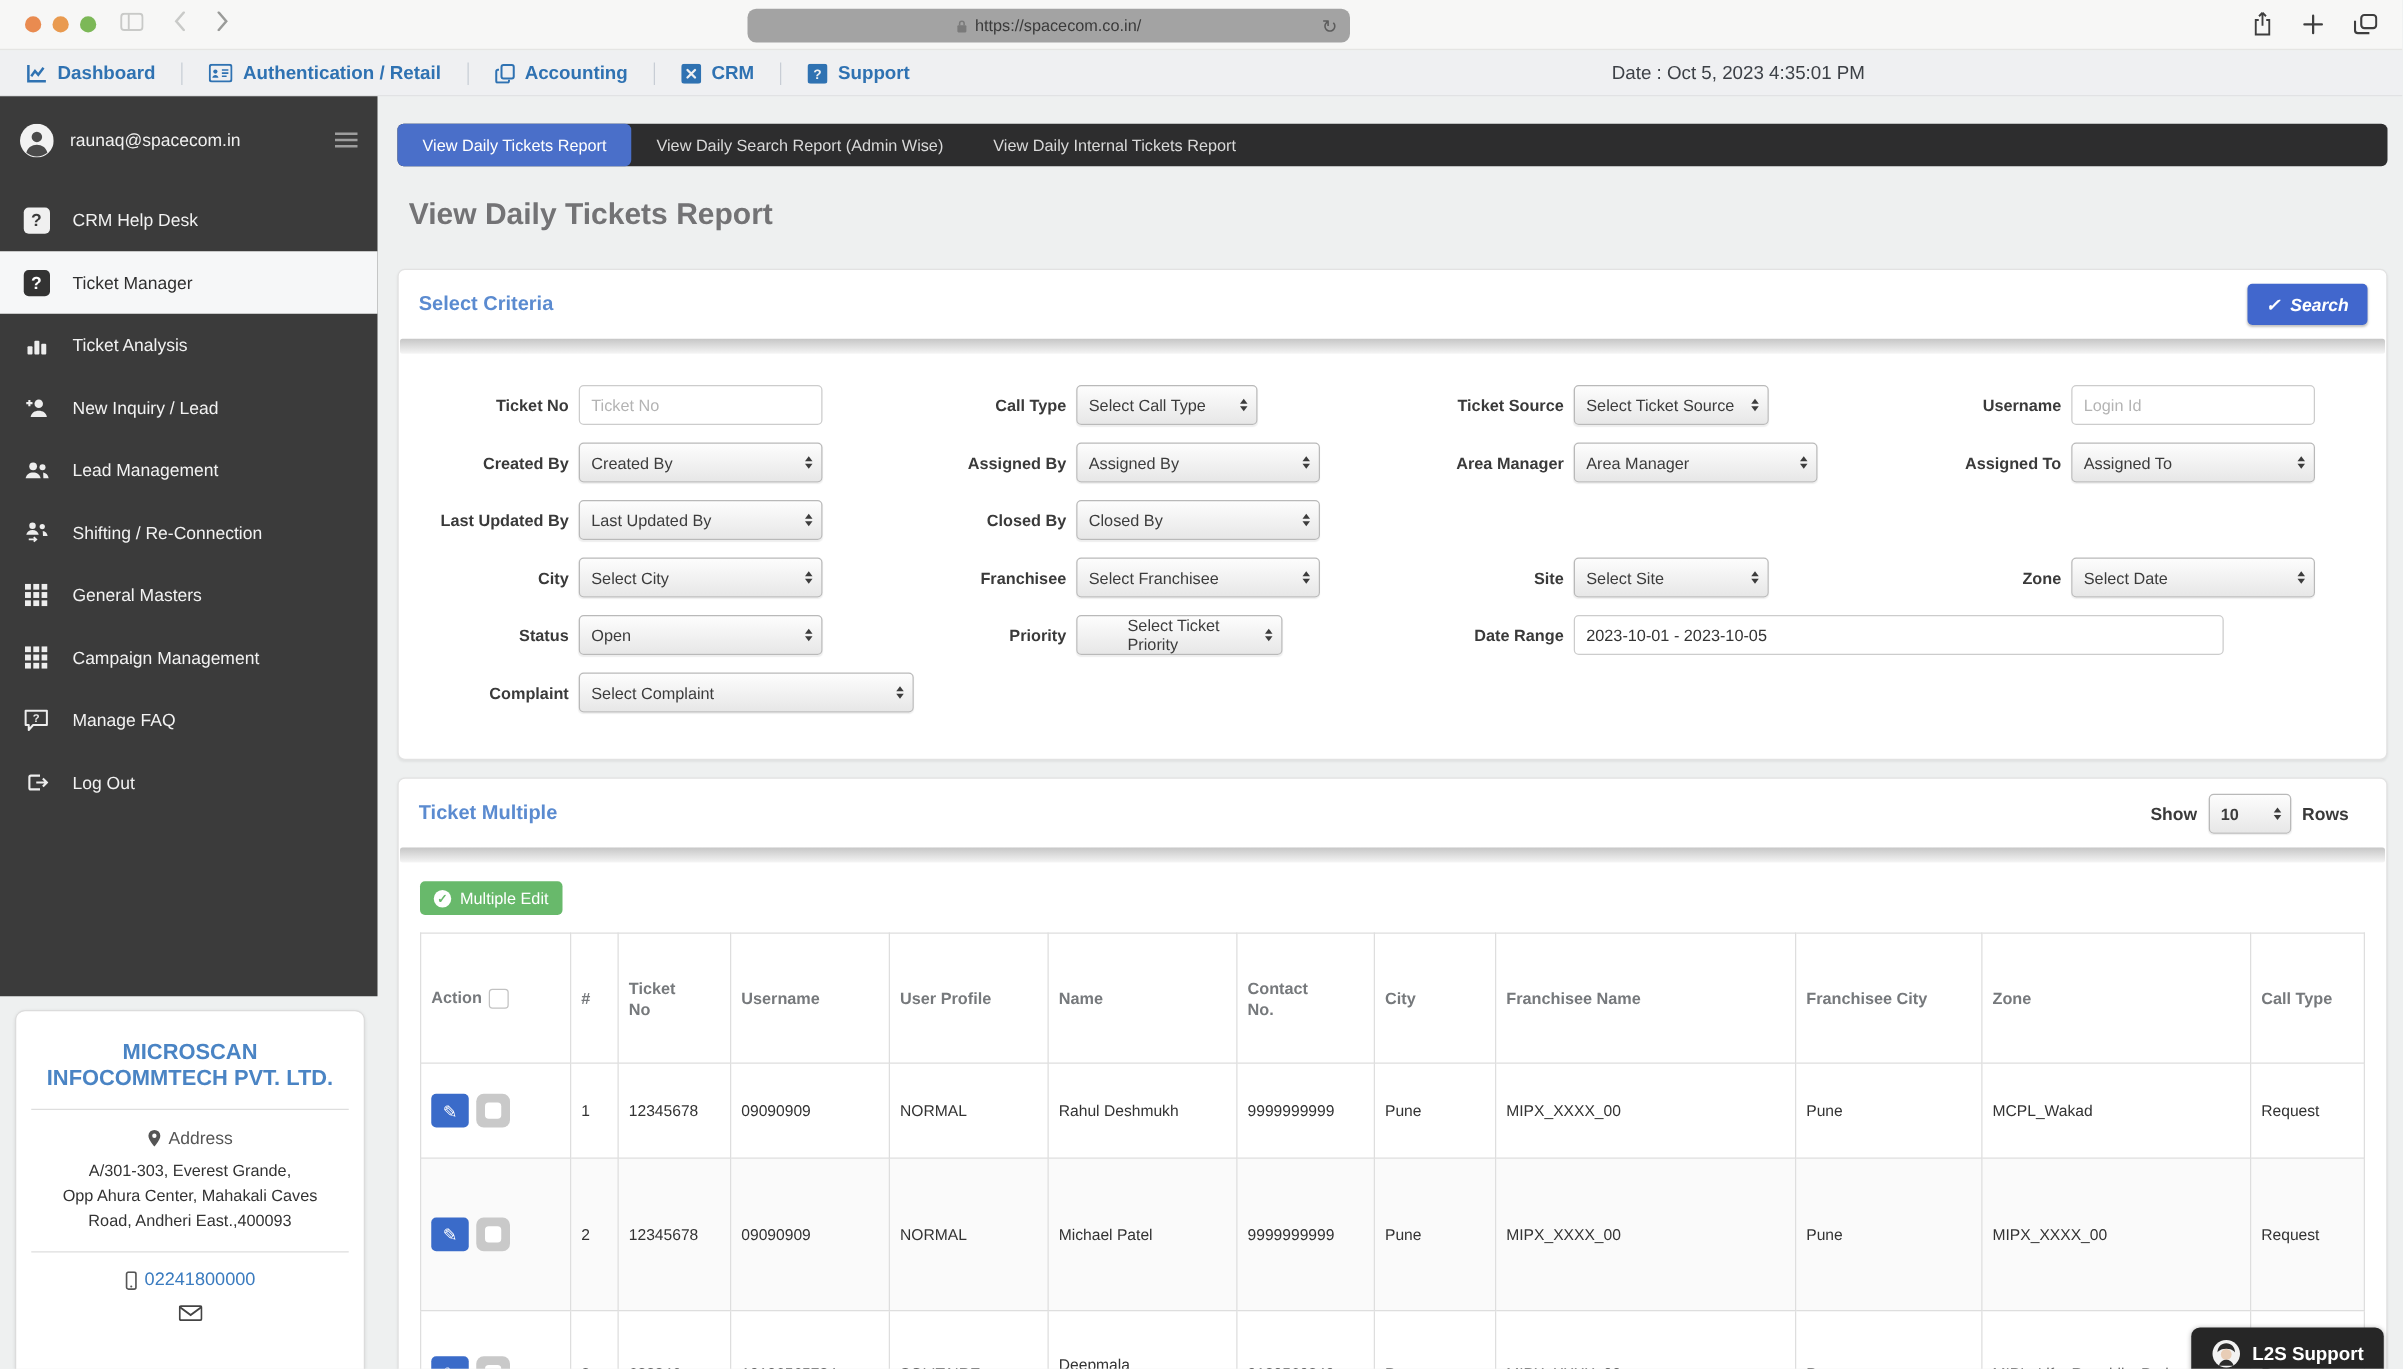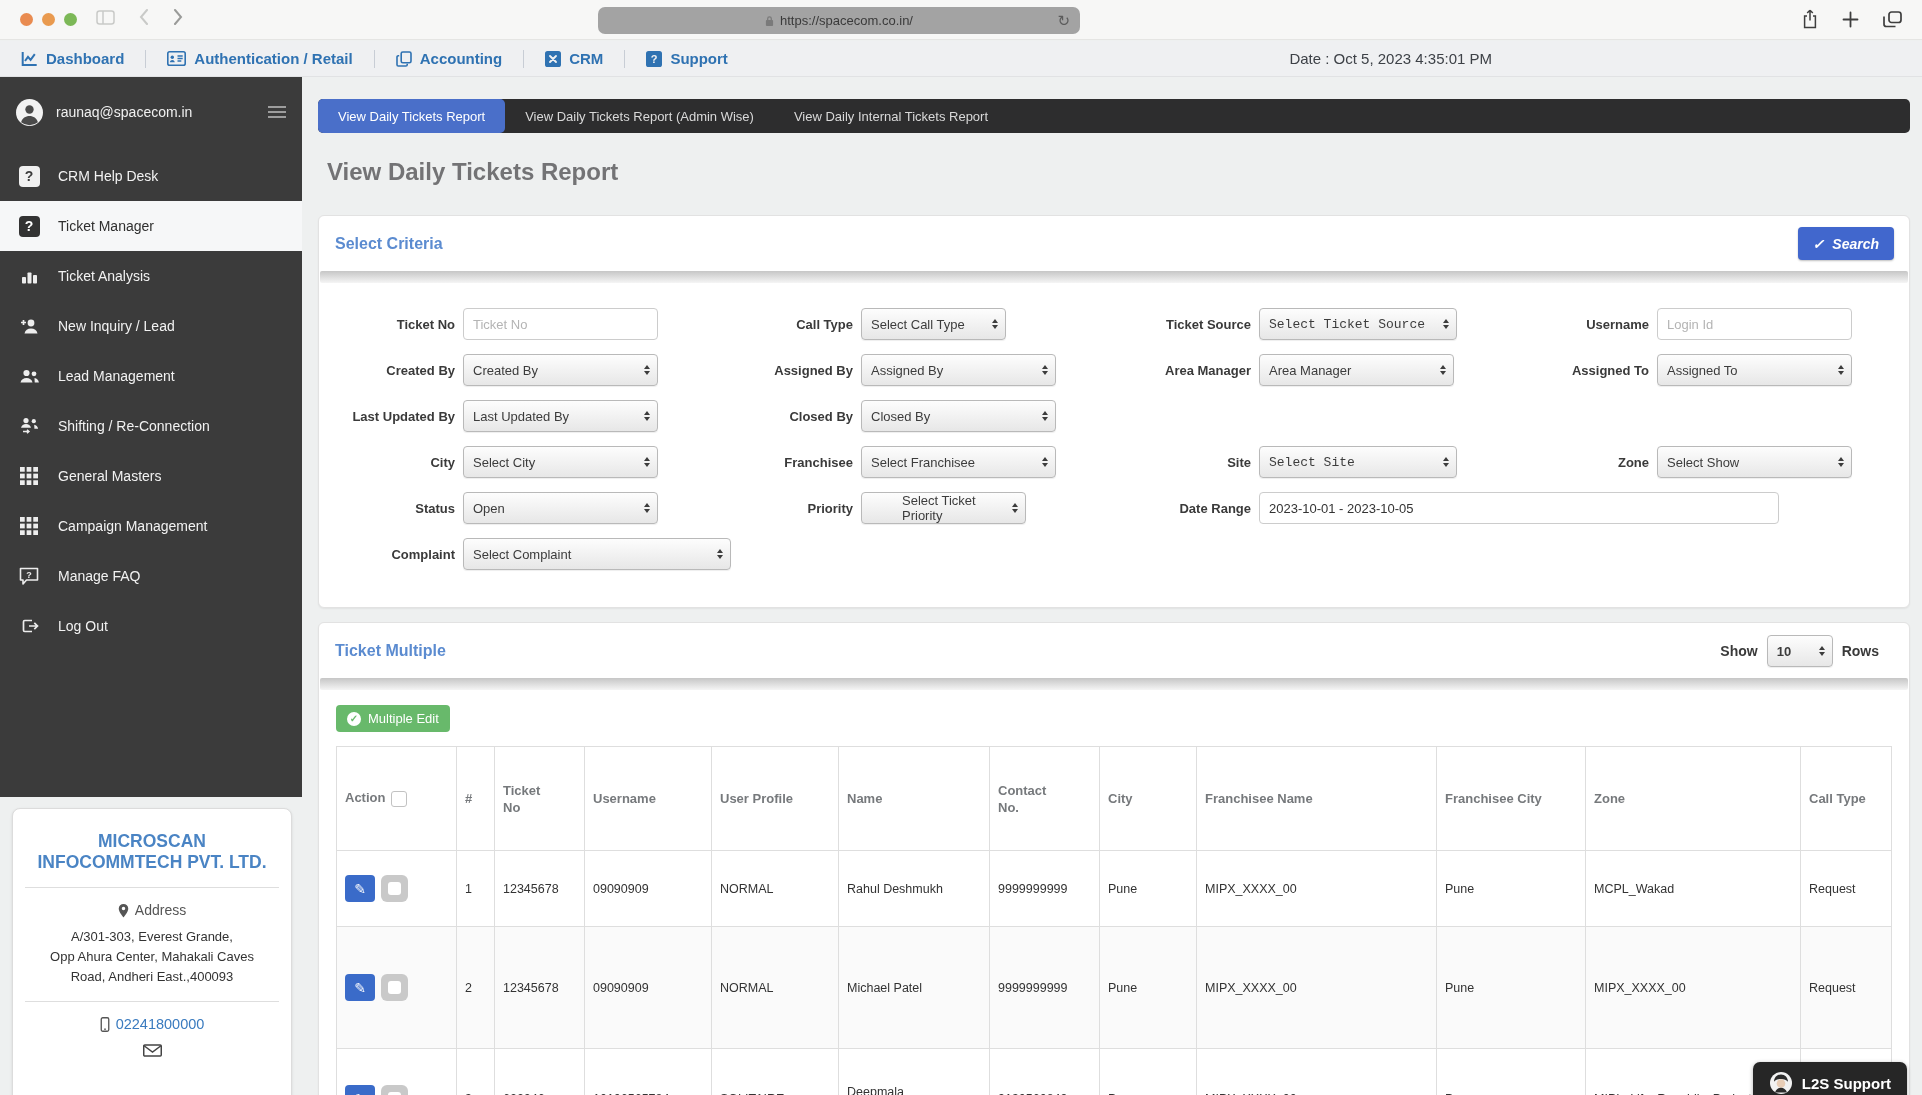--- a/index.html
+++ b/index.html
@@ -71,21 +71,21 @@
   .form-grid { display:grid; grid-template-columns:repeat(4,398px); row-gap:14px; padding:25px 0 0 14px; }
   .f-cell { display:flex; align-items:center; }
   .f-label { width:130px; flex:none; text-align:right; font-weight:bold; font-size:13px; color:#3a3a3a; padding-right:8px; line-height:15px; }
   .txt { height:32px; border:1px solid #ccc; border-radius:4px; padding:0 9px; font-size:13px; color:#333; font-family:inherit; background:#fff; }
   .txt::placeholder { color:#b4b4b4; }
   .sel { height:32px; background:linear-gradient(#fdfdfd,#e7e7e7); border:1px solid #b9b9b9; border-radius:4px; display:flex; align-items:center; padding:0 22px 0 9px; font-size:13px; color:#3c3c3c; position:relative; box-shadow:0 1px 1px rgba(0,0,0,.07); cursor:pointer; }
   .updn { position:absolute; right:7px; top:50%; transform:translateY(-50%); display:flex; flex-direction:column; gap:2px; }
   .updn i { width:0; height:0; border-left:3.5px solid transparent; border-right:3.5px solid transparent; }
   .updn .up { border-bottom:4.5px solid #3c3c3c; }
   .updn .dn { border-top:4.5px solid #3c3c3c; }
-  .w195 { width:195px; } .w145 { width:145px; } .w190 { width:198px;font-family:Liberation Mono, monospace; } .w165 { width:165px;padding-left:40px; }
+  .w195 { width:195px; } .w145 { width:145px; } .w190 { width:156px; } .w165 { width:165px;padding-left:40px; }
   .w277 { width:277px; } .w520 { width:520px; }
   .span2 { grid-column:span 2; }
 
   
   .show-group { position:absolute; right:30px; top:12px; display:flex; align-items:center; gap:9px; font-weight:bold; font-size:14px; color:#3a3a3a; }
   .sel-rows { width:66px; }
   .me-btn { margin:15px 0 14px 17px; height:27px; background:#68b96b; color:#fff; border:none; border-radius:4px; font-family:inherit; font-size:13px; display:inline-flex; align-items:center; gap:7px; padding:0 11px; cursor:pointer; }
   .me-badge { width:14px; height:14px; border-radius:50%; background:#fff; color:#68b96b; font-size:10px; font-weight:bold; display:flex; align-items:center; justify-content:center; }
   .me-badge::before { content:"✓"; }
 
@@ -381,21 +381,21 @@
       <svg width="19" height="13" viewBox="0 0 18 12">
           <rect x="0.7" y="0.7" width="16.6" height="10.6" rx="1" fill="none" stroke="#444" stroke-width="1.4"></rect>
           <path d="M1 1.5l8 6 8-6" fill="none" stroke="#444" stroke-width="1.4"></path>
         </svg>
     </span>
   </div>
 </div>
 
 <div class="tabbar">
   <div class="tab active">View Daily Tickets Report</div>
-  <div class="tab">View Daily Tickets Report (Admin Wise)</div>
+  <div class="tab">View Daily Search Report (Admin Wise)</div>
   <div class="tab">View Daily Internal Tickets Report</div>
 </div>
 
 <h1 class="page-title">View Daily Tickets Report</h1>
 
 <div class="card" id="criteria-card">
   <div class="card-header">
     <span class="card-heading">Select Criteria</span>
     <button class="search-btn">
       <span class="check-icon"></span>
@@ -524,21 +524,21 @@
           <span>Select Site</span>
           <span class="updn">
             <i class="up"></i>
             <i class="dn"></i>
           </span>
         </div>
       </div>
     <div class="f-cell">
         <span class="f-label">Zone</span>
       <div class="sel w195">
-          <span>Select Show</span>
+          <span>Select Date</span>
           <span class="updn">
             <i class="up"></i>
             <i class="dn"></i>
           </span>
         </div>
       </div>
 
     <div class="f-cell">
         <span class="f-label">Status</span>
       <div class="sel w195">

